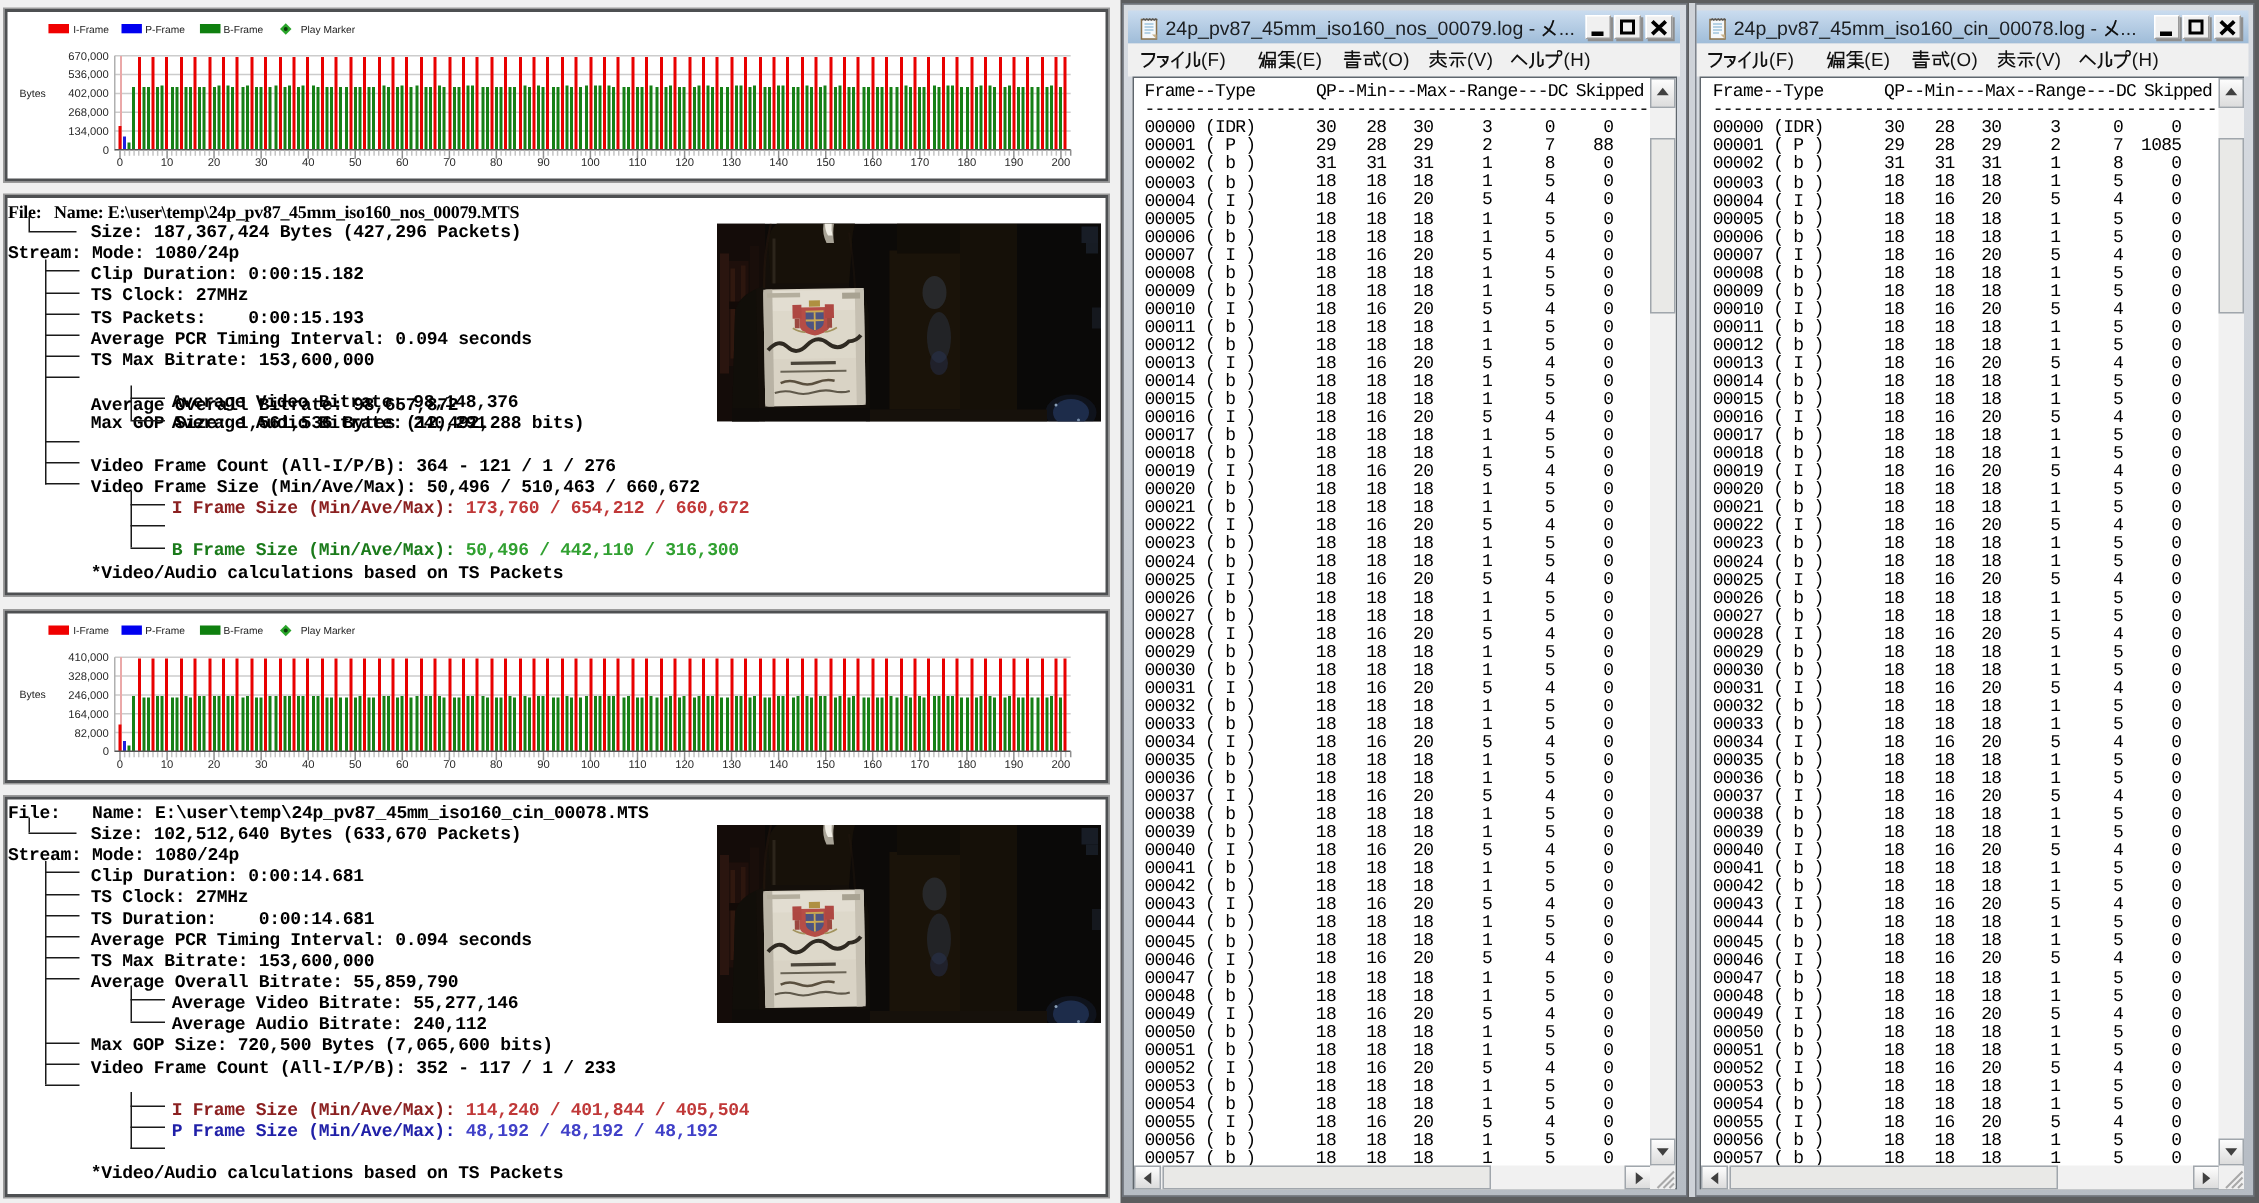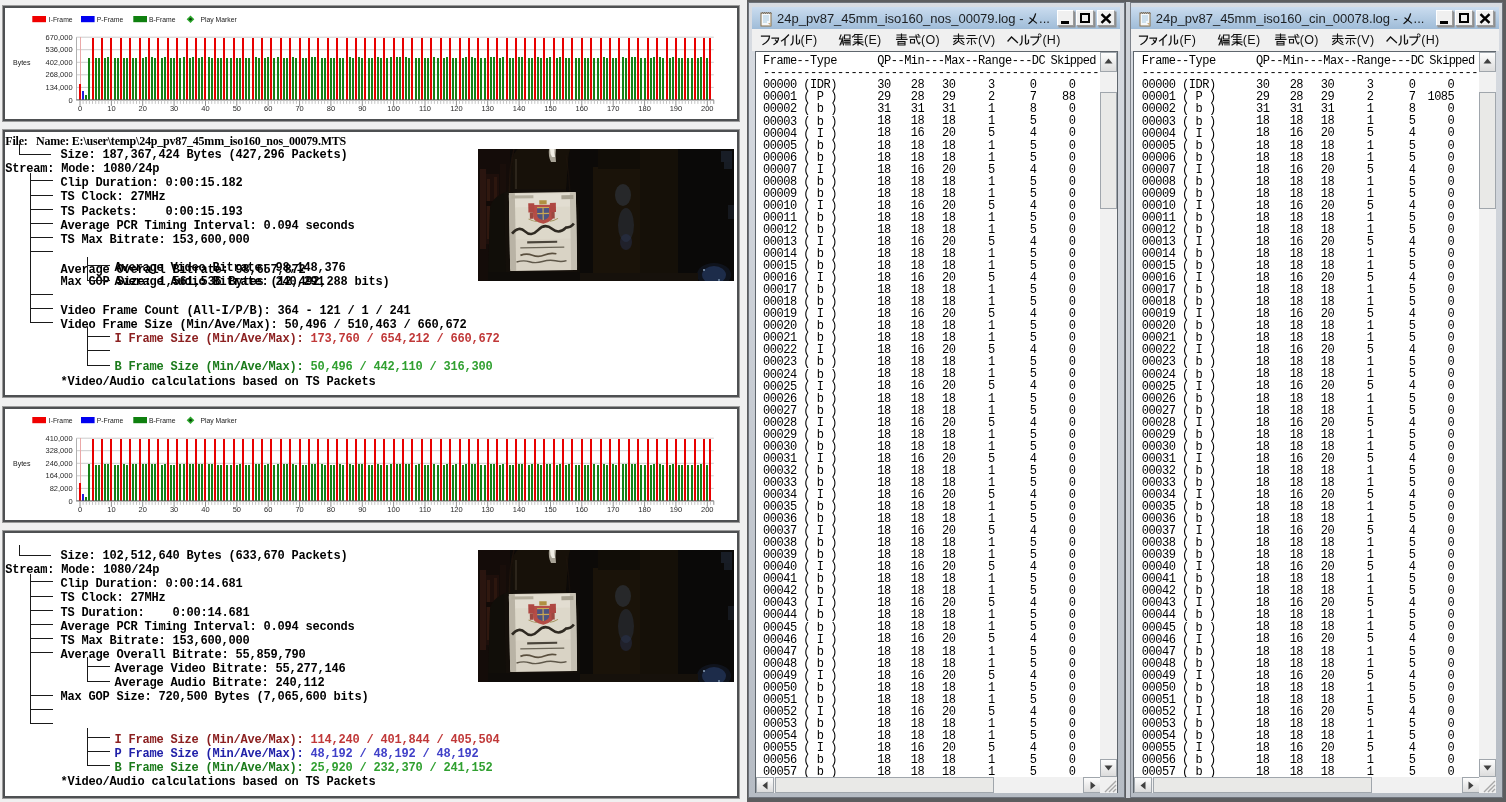--- a/index.html
+++ b/index.html
@@ -922,21 +922,21 @@
     <div style="position:absolute;left:5.3px;top:162.12px;font-family:'Liberation Mono',monospace;font-weight:bold;font-size:12px;letter-spacing:-0.2px;white-space:pre;color:#000">Stream: Mode: 1080/24p</div>
     <div style="position:absolute;left:60.5px;top:176.28000000000003px;font-family:'Liberation Mono',monospace;font-weight:bold;font-size:12px;letter-spacing:-0.2px;white-space:pre;color:#000">Clip Duration: 0:00:15.182</div>
     <div style="position:absolute;left:60.5px;top:190.44px;font-family:'Liberation Mono',monospace;font-weight:bold;font-size:12px;letter-spacing:-0.2px;white-space:pre;color:#000">TS Clock: 27MHz</div>
     <div style="position:absolute;left:60.5px;top:204.60000000000002px;font-family:'Liberation Mono',monospace;font-weight:bold;font-size:12px;letter-spacing:-0.2px;white-space:pre;color:#000">TS Packets:    0:00:15.193</div>
     <div style="position:absolute;left:60.5px;top:218.76000000000002px;font-family:'Liberation Mono',monospace;font-weight:bold;font-size:12px;letter-spacing:-0.2px;white-space:pre;color:#000">Average PCR Timing Interval: 0.094 seconds</div>
     <div style="position:absolute;left:60.5px;top:232.92000000000002px;font-family:'Liberation Mono',monospace;font-weight:bold;font-size:12px;letter-spacing:-0.2px;white-space:pre;color:#000">TS Max Bitrate: 153,600,000</div>
     <div style="position:absolute;left:60.5px;top:263px;font-family:'Liberation Mono',monospace;font-weight:bold;font-size:12px;letter-spacing:-0.2px;white-space:pre;color:#000">Average Overall Bitrate: 98,657,872</div>
     <div style="position:absolute;left:114.5px;top:261.24px;font-family:'Liberation Mono',monospace;font-weight:bold;font-size:12px;letter-spacing:-0.2px;white-space:pre;color:#000">Average Video Bitrate: 98,148,376</div>
     <div style="position:absolute;left:114.5px;top:275.4px;font-family:'Liberation Mono',monospace;font-weight:bold;font-size:12px;letter-spacing:-0.2px;white-space:pre;color:#000">Average Audio Bitrate: 240,291</div>
     <div style="position:absolute;left:60.5px;top:275px;font-family:'Liberation Mono',monospace;font-weight:bold;font-size:12px;letter-spacing:-0.2px;white-space:pre;color:#000">Max GOP Size: 1,561,536 Bytes (12,492,288 bits)</div>
-    <div style="position:absolute;left:60.5px;top:303.72px;font-family:'Liberation Mono',monospace;font-weight:bold;font-size:12px;letter-spacing:-0.2px;white-space:pre;color:#000">Video Frame Count (All-I/P/B): 364 - 121 / 1 / 241</div>
+    <div style="position:absolute;left:60.5px;top:303.72px;font-family:'Liberation Mono',monospace;font-weight:bold;font-size:12px;letter-spacing:-0.2px;white-space:pre;color:#000">Video Frame Count (All-I/P/B): 364 - 121 / 1 / 276</div>
     <div style="position:absolute;left:60.5px;top:317.88px;font-family:'Liberation Mono',monospace;font-weight:bold;font-size:12px;letter-spacing:-0.2px;white-space:pre;color:#000">Video Frame Size (Min/Ave/Max): 50,496 / 510,463 / 660,672</div>
     <div style="position:absolute;left:114.5px;top:332.04px;font-family:'Liberation Mono',monospace;font-weight:bold;font-size:12px;letter-spacing:-0.2px;white-space:pre;color:#8b2020">I Frame Size (Min/Ave/Max):<span style="color:#c03838"> 173,760 / 654,212 / 660,672</span></div>
     <div style="position:absolute;left:114.5px;top:360.36px;font-family:'Liberation Mono',monospace;font-weight:bold;font-size:12px;letter-spacing:-0.2px;white-space:pre;color:#1a7a1a">B Frame Size (Min/Ave/Max):<span style="color:#30a030"> 50,496 / 442,110 / 316,300</span></div>
     <div style="position:absolute;left:60.5px;top:374.52px;font-family:'Liberation Mono',monospace;font-weight:bold;font-size:12px;letter-spacing:-0.2px;white-space:pre;color:#000">*Video/Audio calculations based on TS Packets</div>
     <div style="position:absolute;left:18.5px;top:144.3px;width:1px;height:10.2px;background:#1a1a1a"></div>
     <div style="position:absolute;left:18.5px;top:153.66px;width:32px;height:1px;background:#1a1a1a"></div>
     <div style="position:absolute;left:29.5px;top:172.62px;width:1px;height:149.95999999999998px;background:#1a1a1a"></div>
     <div style="position:absolute;left:29.5px;top:180.48000000000002px;width:23px;height:1px;background:#1a1a1a"></div>
     <div style="position:absolute;left:29.5px;top:194.64px;width:23px;height:1px;background:#1a1a1a"></div>
     <div style="position:absolute;left:29.5px;top:208.8px;width:23px;height:1px;background:#1a1a1a"></div>
@@ -946,34 +946,35 @@
     <div style="position:absolute;left:29.5px;top:293.76px;width:23px;height:1px;background:#1a1a1a"></div>
     <div style="position:absolute;left:29.5px;top:307.92px;width:23px;height:1px;background:#1a1a1a"></div>
     <div style="position:absolute;left:29.5px;top:322.08px;width:23px;height:1px;background:#1a1a1a"></div>
     <div style="position:absolute;left:86.5px;top:256.58000000000004px;width:1px;height:23.519999999999925px;background:#1a1a1a"></div>
     <div style="position:absolute;left:86.5px;top:265.44px;width:23px;height:1px;background:#1a1a1a"></div>
     <div style="position:absolute;left:86.5px;top:279.59999999999997px;width:23px;height:1px;background:#1a1a1a"></div>
     <div style="position:absolute;left:86.5px;top:327.38px;width:1px;height:37.68000000000001px;background:#1a1a1a"></div>
     <div style="position:absolute;left:86.5px;top:336.24px;width:23px;height:1px;background:#1a1a1a"></div>
     <div style="position:absolute;left:86.5px;top:350.40000000000003px;width:23px;height:1px;background:#1a1a1a"></div>
     <div style="position:absolute;left:86.5px;top:364.56px;width:23px;height:1px;background:#1a1a1a"></div>
+    <div style="position:absolute;left:5.3px;top:534.7px;font-family:'Liberation Mono',monospace;font-weight:bold;font-size:12px;letter-spacing:-0.2px;white-space:pre;color:#000">File:   Name: E:\user\temp\24p_pv87_45mm_iso160_cin_00078.MTS</div>
     <div style="position:absolute;left:60.5px;top:548.86px;font-family:'Liberation Mono',monospace;font-weight:bold;font-size:12px;letter-spacing:-0.2px;white-space:pre;color:#000">Size: 102,512,640 Bytes (633,670 Packets)</div>
     <div style="position:absolute;left:5.3px;top:563.0200000000001px;font-family:'Liberation Mono',monospace;font-weight:bold;font-size:12px;letter-spacing:-0.2px;white-space:pre;color:#000">Stream: Mode: 1080/24p</div>
     <div style="position:absolute;left:60.5px;top:577.1800000000001px;font-family:'Liberation Mono',monospace;font-weight:bold;font-size:12px;letter-spacing:-0.2px;white-space:pre;color:#000">Clip Duration: 0:00:14.681</div>
     <div style="position:absolute;left:60.5px;top:591.34px;font-family:'Liberation Mono',monospace;font-weight:bold;font-size:12px;letter-spacing:-0.2px;white-space:pre;color:#000">TS Clock: 27MHz</div>
     <div style="position:absolute;left:60.5px;top:605.5px;font-family:'Liberation Mono',monospace;font-weight:bold;font-size:12px;letter-spacing:-0.2px;white-space:pre;color:#000">TS Duration:    0:00:14.681</div>
     <div style="position:absolute;left:60.5px;top:619.6600000000001px;font-family:'Liberation Mono',monospace;font-weight:bold;font-size:12px;letter-spacing:-0.2px;white-space:pre;color:#000">Average PCR Timing Interval: 0.094 seconds</div>
     <div style="position:absolute;left:60.5px;top:633.82px;font-family:'Liberation Mono',monospace;font-weight:bold;font-size:12px;letter-spacing:-0.2px;white-space:pre;color:#000">TS Max Bitrate: 153,600,000</div>
     <div style="position:absolute;left:60.5px;top:647.98px;font-family:'Liberation Mono',monospace;font-weight:bold;font-size:12px;letter-spacing:-0.2px;white-space:pre;color:#000">Average Overall Bitrate: 55,859,790</div>
     <div style="position:absolute;left:114.5px;top:662.1400000000001px;font-family:'Liberation Mono',monospace;font-weight:bold;font-size:12px;letter-spacing:-0.2px;white-space:pre;color:#000">Average Video Bitrate: 55,277,146</div>
     <div style="position:absolute;left:114.5px;top:676.3000000000001px;font-family:'Liberation Mono',monospace;font-weight:bold;font-size:12px;letter-spacing:-0.2px;white-space:pre;color:#000">Average Audio Bitrate: 240,112</div>
     <div style="position:absolute;left:60.5px;top:690.46px;font-family:'Liberation Mono',monospace;font-weight:bold;font-size:12px;letter-spacing:-0.2px;white-space:pre;color:#000">Max GOP Size: 720,500 Bytes (7,065,600 bits)</div>
+    <div style="position:absolute;left:60.5px;top:704.6200000000001px;font-family:'Liberation Mono',monospace;font-weight:bold;font-size:12px;letter-spacing:-0.2px;white-space:pre;color:#000">Video Frame Count (All-I/P/B): 352 - 117 / 1 / 233</div>
     <div style="position:absolute;left:114.5px;top:732.94px;font-family:'Liberation Mono',monospace;font-weight:bold;font-size:12px;letter-spacing:-0.2px;white-space:pre;color:#8b2020">I Frame Size (Min/Ave/Max):<span style="color:#c03838"> 114,240 / 401,844 / 405,504</span></div>
     <div style="position:absolute;left:114.5px;top:747.1px;font-family:'Liberation Mono',monospace;font-weight:bold;font-size:12px;letter-spacing:-0.2px;white-space:pre;color:#2020a8">P Frame Size (Min/Ave/Max):<span style="color:#4040c8"> 48,192 / 48,192 / 48,192</span></div>
-    <div style="position:absolute;left:114.5px;top:761.26px;font-family:'Liberation Mono',monospace;font-weight:bold;font-size:12px;letter-spacing:-0.2px;white-space:pre;color:#1a7a1a">B Frame Size (Min/Ave/Max):<span style="color:#30a030"> 25,920 / 232,370 / 241,152</span></div>
     <div style="position:absolute;left:60.5px;top:775.4200000000001px;font-family:'Liberation Mono',monospace;font-weight:bold;font-size:12px;letter-spacing:-0.2px;white-space:pre;color:#000">*Video/Audio calculations based on TS Packets</div>
     <div style="position:absolute;left:18.5px;top:545.2px;width:1px;height:10.2px;background:#1a1a1a"></div>
     <div style="position:absolute;left:18.5px;top:554.5600000000001px;width:32px;height:1px;background:#1a1a1a"></div>
     <div style="position:absolute;left:29.5px;top:573.5200000000001px;width:1px;height:149.96000000000004px;background:#1a1a1a"></div>
     <div style="position:absolute;left:29.5px;top:581.3800000000001px;width:23px;height:1px;background:#1a1a1a"></div>
     <div style="position:absolute;left:29.5px;top:595.5400000000001px;width:23px;height:1px;background:#1a1a1a"></div>
     <div style="position:absolute;left:29.5px;top:609.7px;width:23px;height:1px;background:#1a1a1a"></div>
     <div style="position:absolute;left:29.5px;top:623.8600000000001px;width:23px;height:1px;background:#1a1a1a"></div>
     <div style="position:absolute;left:29.5px;top:638.0200000000001px;width:23px;height:1px;background:#1a1a1a"></div>
     <div style="position:absolute;left:29.5px;top:652.1800000000001px;width:23px;height:1px;background:#1a1a1a"></div>

